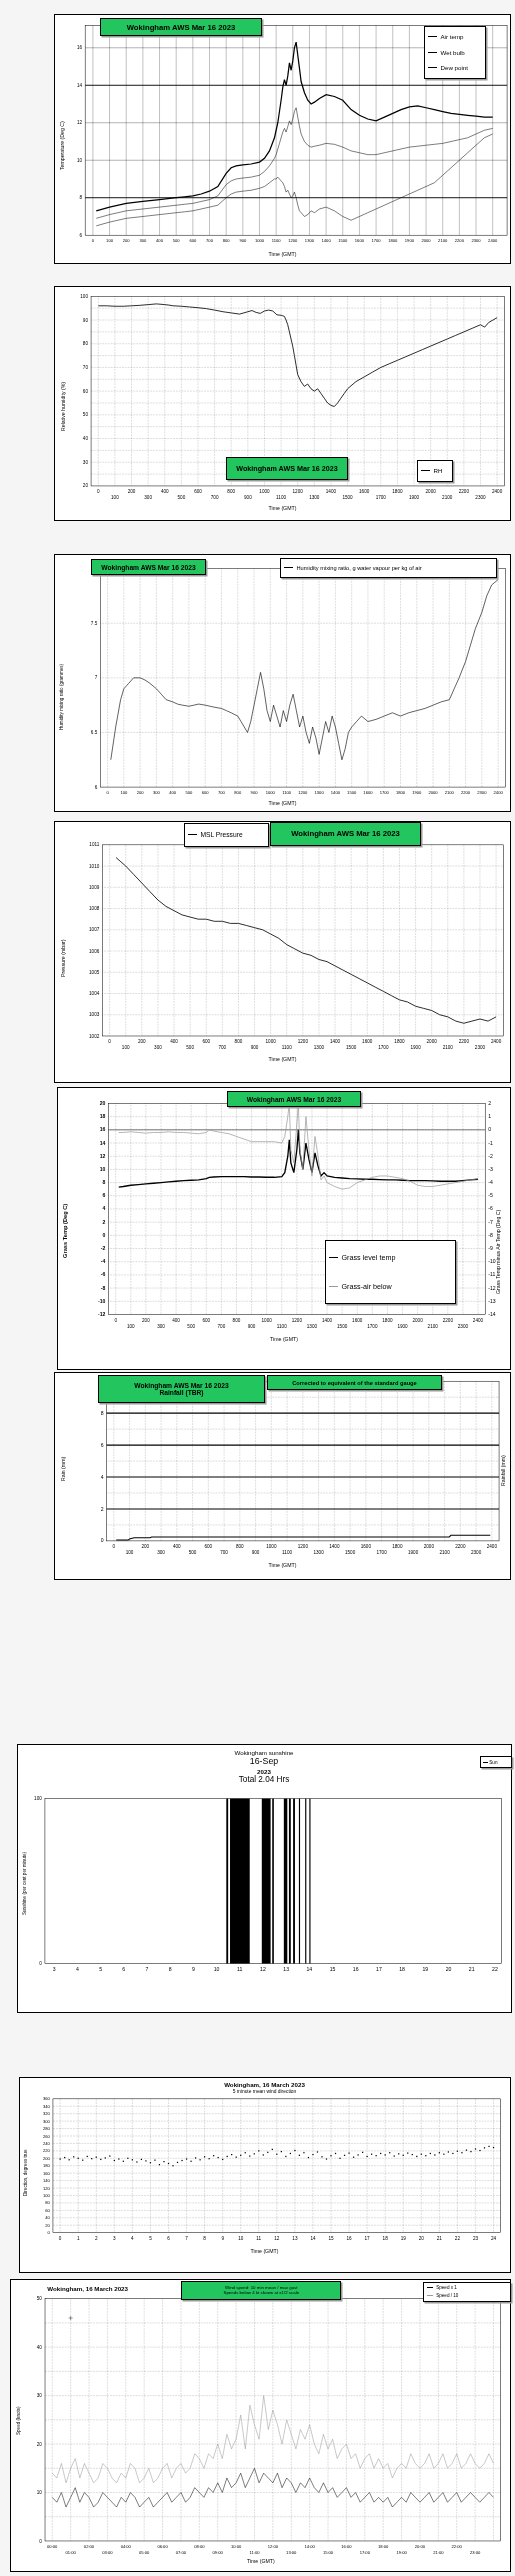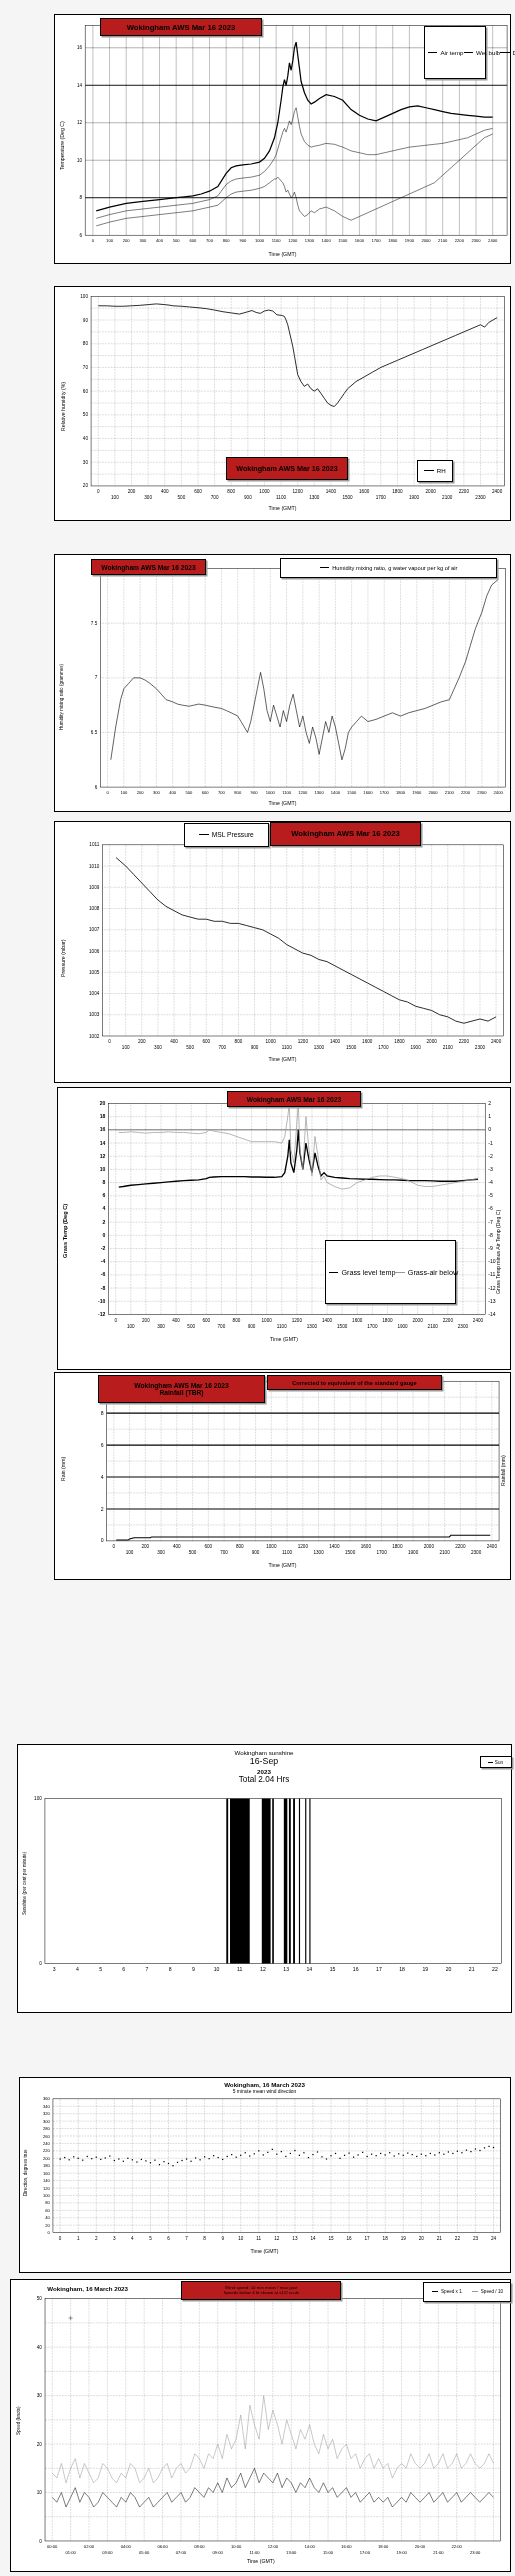--- a/index.html
+++ b/index.html
@@ -1,24 +1,24 @@
 <!DOCTYPE html>
 <html style="font-size:8.2px"><head>
 <meta charset="utf-8">
 <style>
   html,body{margin:0;padding:0;}
   body{width:515px;height:2576px;position:relative;background:#f5f5f5;
        font-family:"Liberation Sans",sans-serif;color:#000;}
   .box{position:absolute;background:#fff;border:0.5px solid #000;}
-  .tbox{position:absolute;border:0.5px solid #000;background:#b91c1c;
+  .tbox{position:absolute;border:0.5px solid #000;background:#22c55e;
         box-shadow:1.5px 1.5px 0 #9a9a9a;display:flex;align-items:center;
         justify-content:center;text-align:right;z-index:3;}
   .lgd{position:absolute;border:0.5px solid #000;background:#fff;
        box-shadow:1.5px 1.5px 0 #9a9a9a;z-index:3;padding:2.1px 3.1px;
-       display:flex;flex-direction:row;justify-content:space-around;}
+       display:flex;flex-direction:column;justify-content:space-around;}
   .lrow{display:flex;align-items:center;white-space:nowrap;}
   .ls{display:inline-block;width:9.3px;height:0;border-top:1px solid #000;margin-right:3.1px;flex:none;}
   .ls.thick{border-top-width:1.5px;}
   .ls.gray{border-top-color:#999;}
   .vlabel{position:absolute;transform:rotate(-90deg);transform-origin:0 0;
           white-space:nowrap;font-size:5.2px;z-index:2;}
   .xlab{position:absolute;left:0;right:0;text-align:center;font-size:5.2px;z-index:2;}
   .plain{position:absolute;z-index:2;white-space:nowrap;}
   .cent{position:absolute;left:0;right:0;text-align:center;z-index:2;white-space:nowrap;}
   svg{position:absolute;left:0;top:0;z-index:1;}

